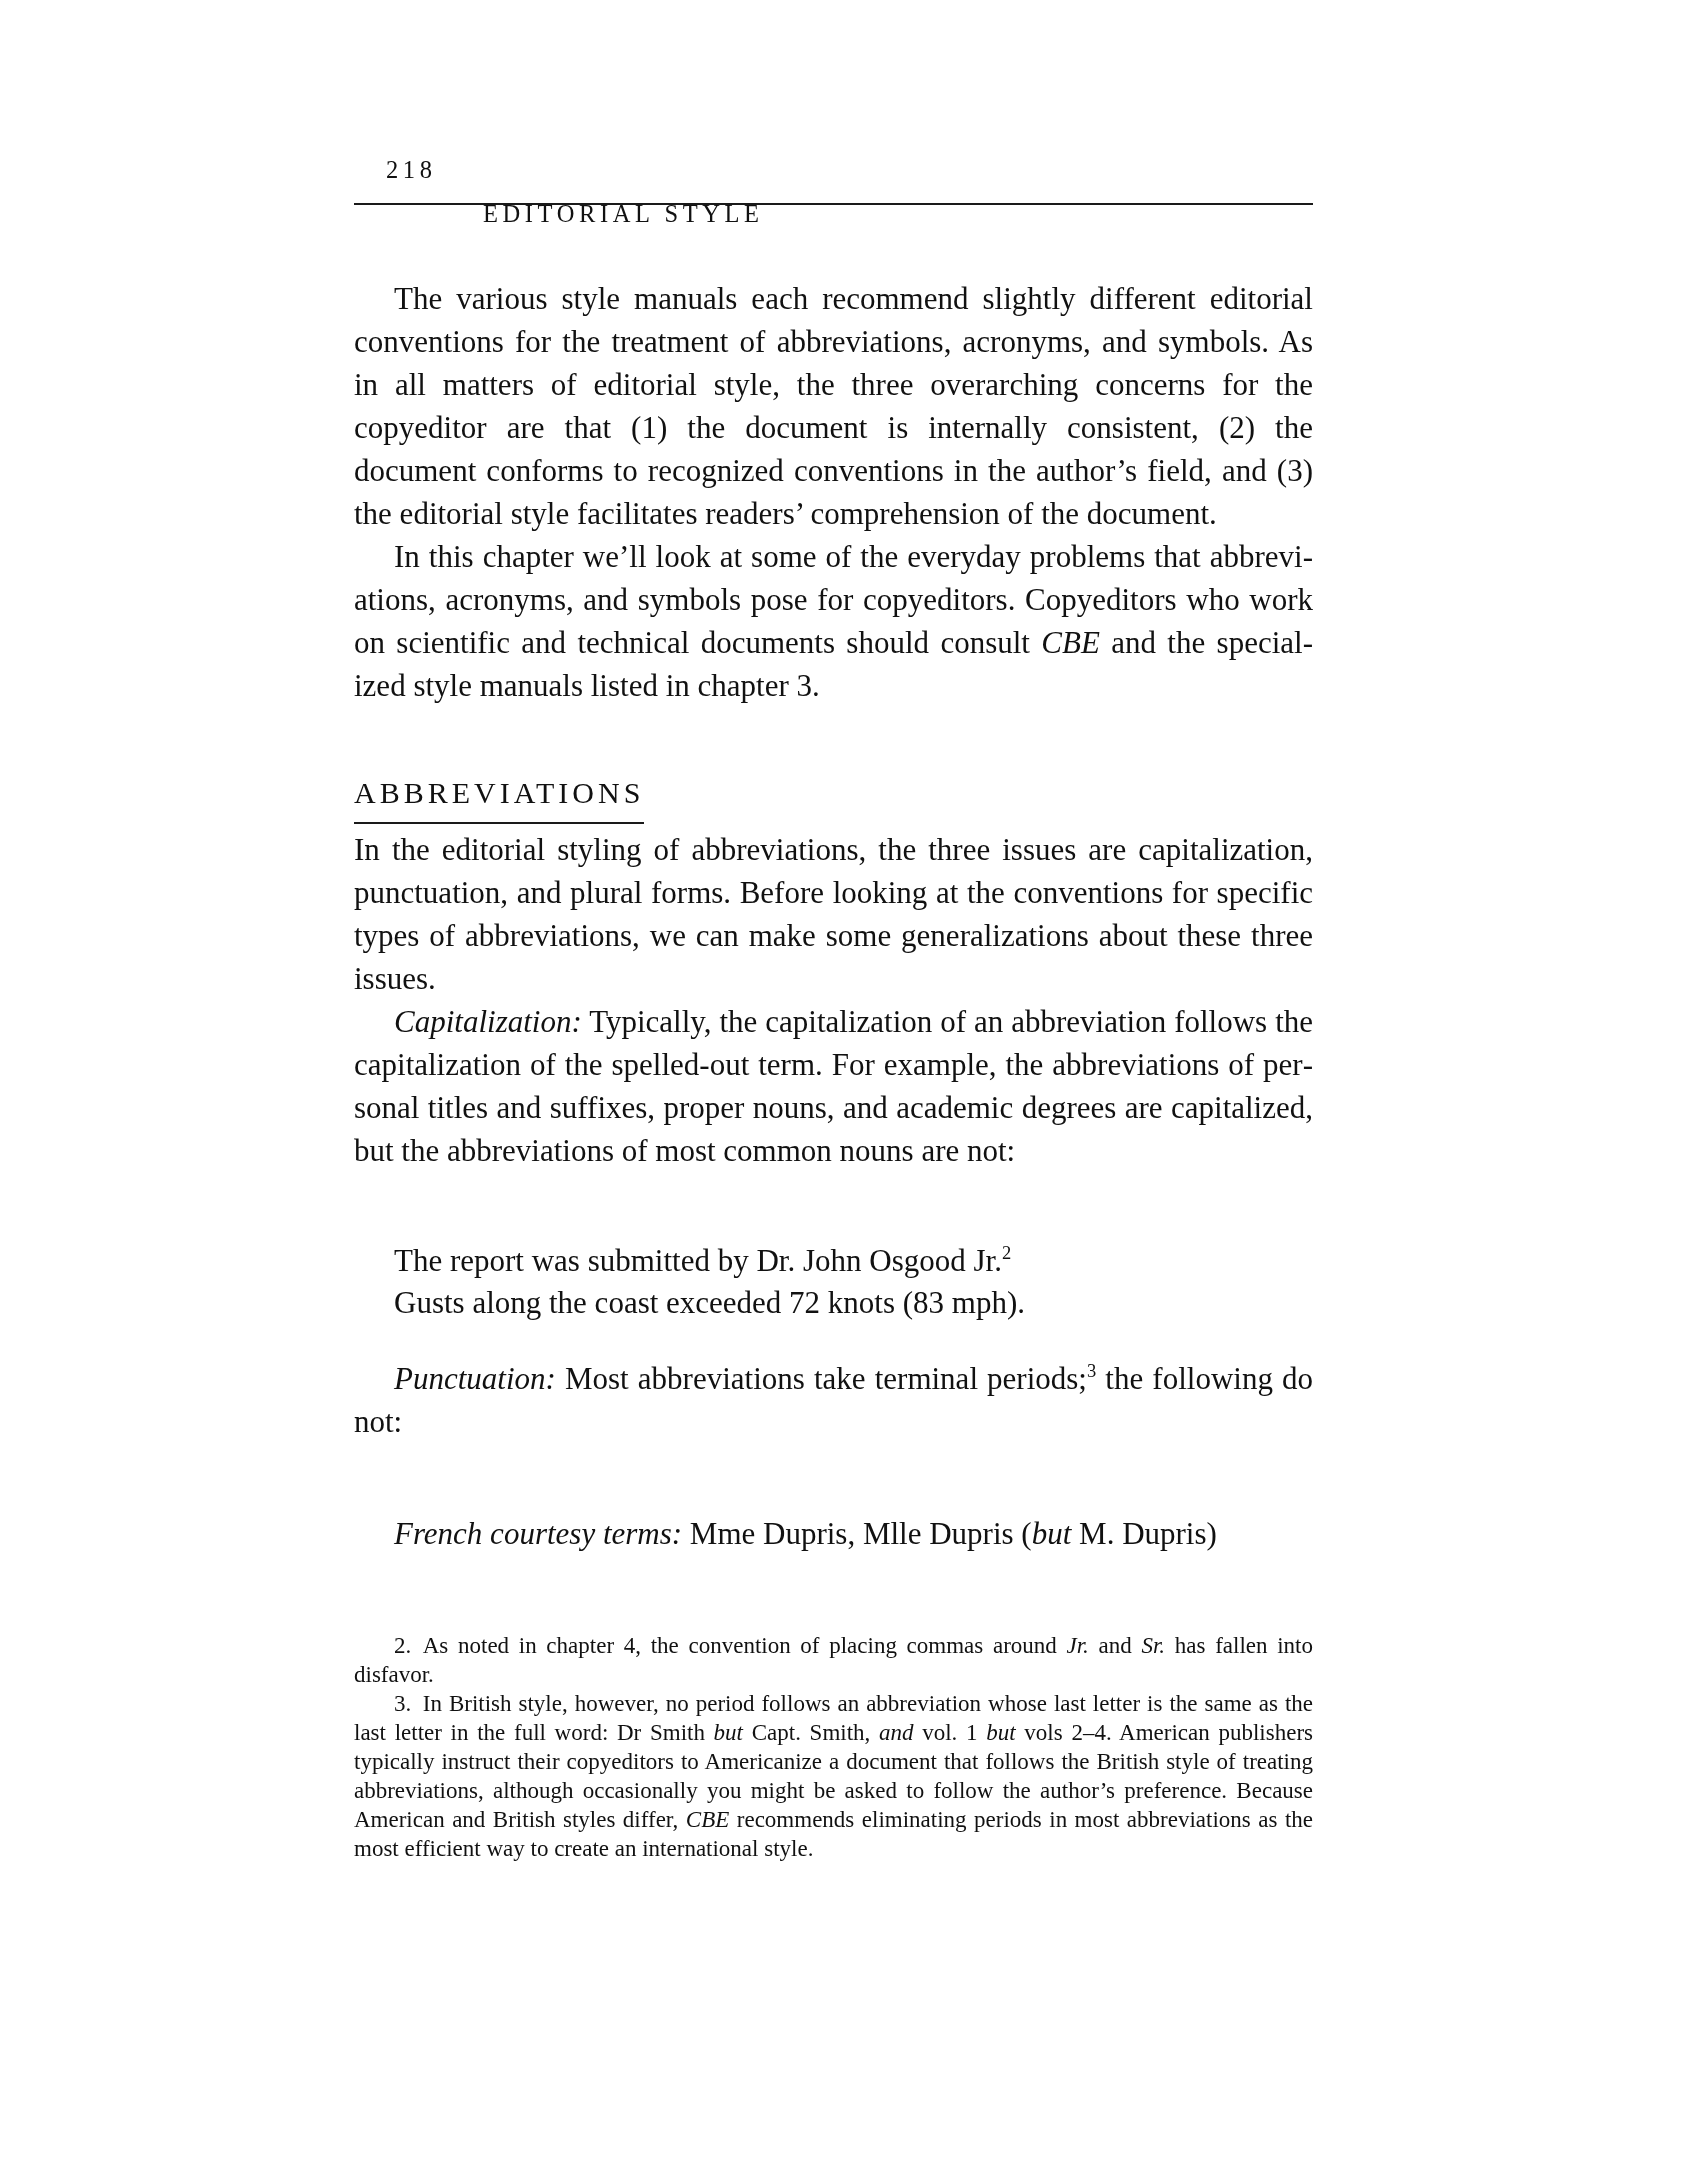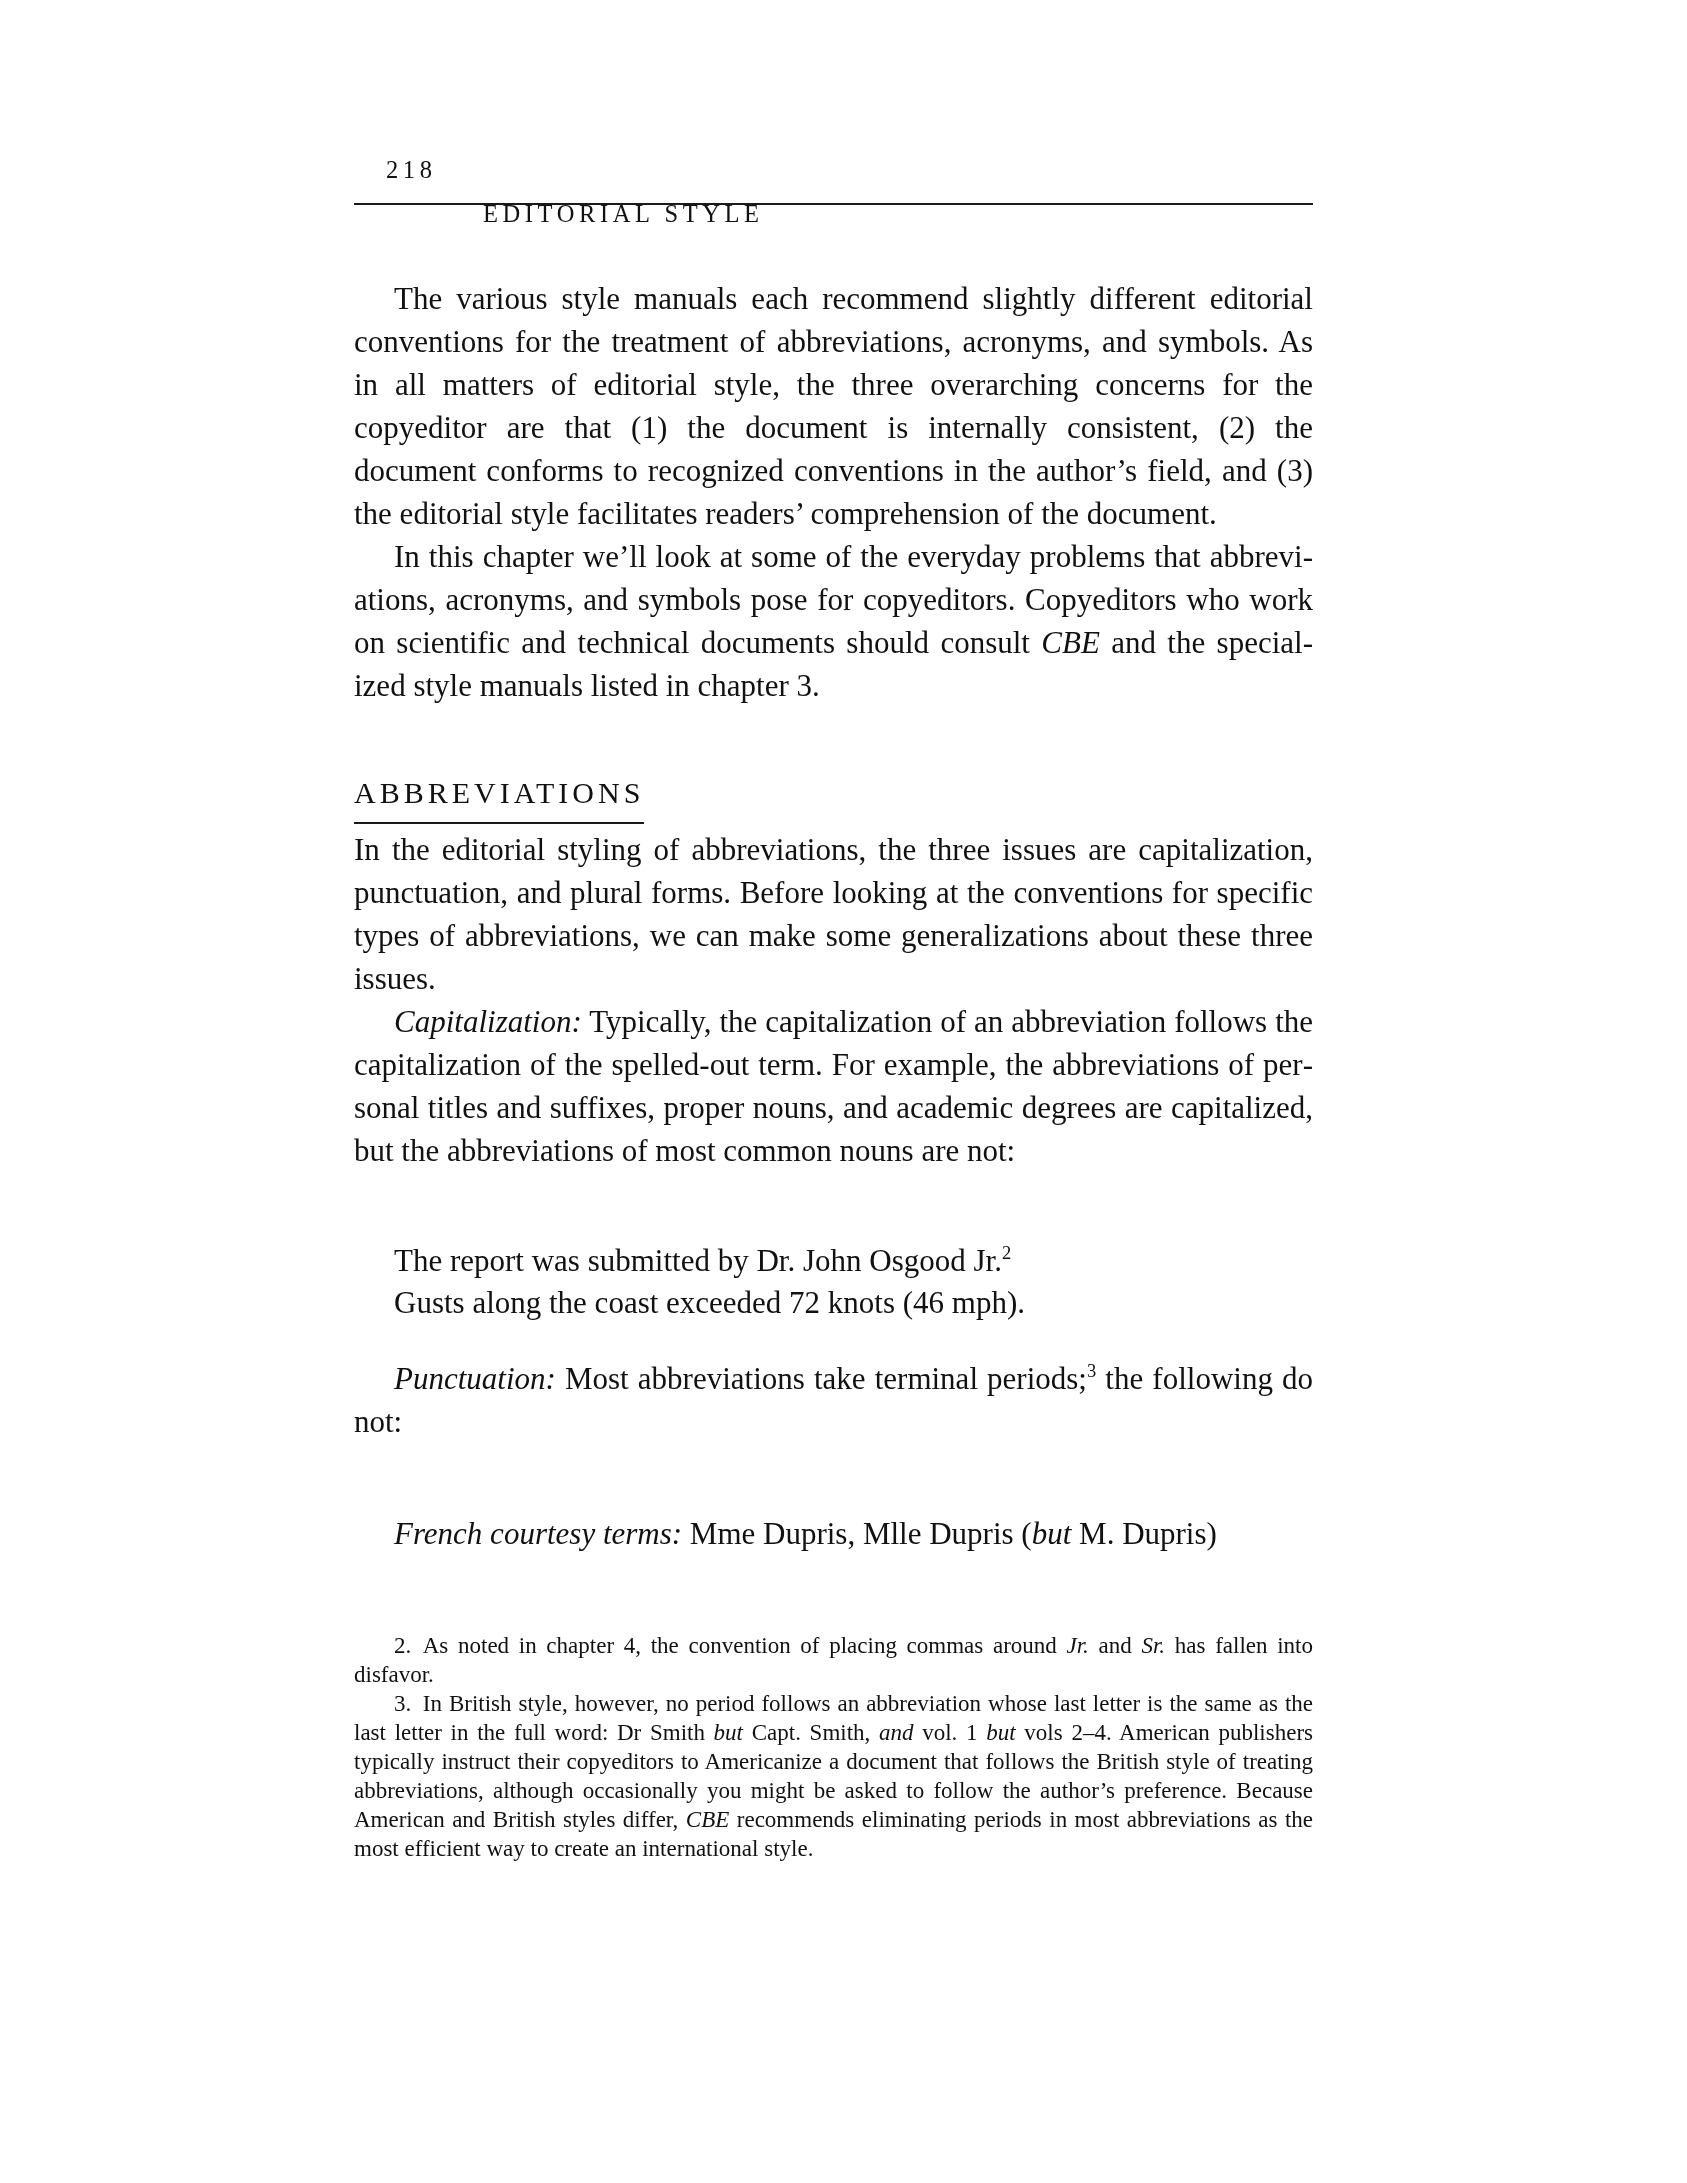--- a/index.html
+++ b/index.html
@@ -126,21 +126,21 @@
   </div>
 
   <div class="section-head">ABBREVIATIONS</div>
 
   <div class="body-text abbr-body">
     <p>In the editorial styling of abbreviations, the three issues are capitalization, punctuation, and plural forms. Before looking at the conventions for specific types of abbreviations, we can make some generalizations about these three issues.</p>
     <p class="indent"><em>Capitalization:</em><span> Typically, the capitalization of an abbreviation follows the capitalization of the spelled-out term. For example, the abbreviations of per­sonal titles and suffixes, proper nouns, and academic degrees are capitalized, but the abbreviations of most common nouns are not:</span></p>
   </div>
 
   <div class="example ex1"><span>The report was submitted by Dr. John Osgood Jr.</span><sup>2</sup></div>
-  <div class="example ex2"><span>Gusts along the coast exceeded 72 knots (46 mph).</span></div>
+  <div class="example ex2"><span>Gusts along the coast exceeded 72 knots (83 mph).</span></div>
 
   <div class="body-text punct">
     <p class="indent"><em>Punctuation:</em><span> Most abbreviations take terminal periods;</span><sup>3</sup><span> the following do not:</span></p>
   </div>
 
   <div class="french"><em>French courtesy terms:</em><span> Mme Dupris, Mlle Dupris (</span><em>but</em><span> M. Dupris)</span></div>
 
   <div class="footnotes" id="footnotes">
       <p><span>2. </span><span>As noted in chapter 4, the convention of placing commas around </span><em>Jr.</em><span> and </span><em>Sr.</em><span> has fallen into disfavor.</span></p>
       <p><span>3. </span><span>In British style, however, no period follows an abbreviation whose last letter is the same as the last letter in the full word: Dr Smith </span><em>but</em><span> Capt. Smith, </span><em>and</em><span> vol. 1 </span><em>but</em><span> vols 2–4. American publishers typically instruct their copyeditors to Americanize a document that follows the British style of treating abbreviations, although occasionally you might be asked to follow the author’s preference. Because American and British styles differ, </span><em>CBE</em><span> recommends eliminating periods in most abbreviations as the most efficient way to create an international style.</span></p>

